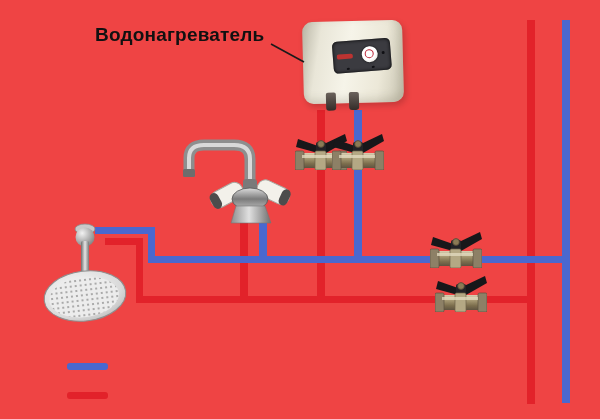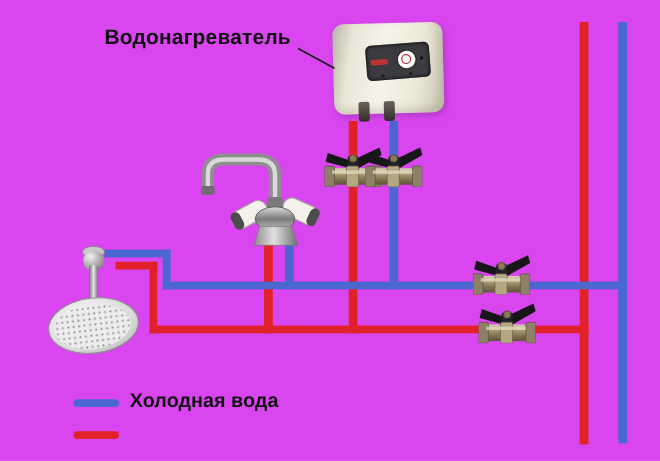--- a/index.html
+++ b/index.html
@@ -1,16 +1,16 @@
 <!DOCTYPE html>
 <html style="--cold-pipe: #4a68cf; --hot-pipe: #e2222a;"><head>
 <meta charset="utf-8">
 <style>
   html,body{margin:0;padding:0;background:#fff;}
-  #canvas{position:relative;width:600px;height:419px;background:#d946ef;overflow:hidden;
+  #canvas{position:relative;width:600px;height:419px;background:#ef4444;overflow:hidden;
           font-family:"Liberation Sans","DejaVu Sans",sans-serif;}
   .pipe{position:absolute;}
   .pipe-hot{background:var(--hot-pipe,#e2222a);}
   .pipe-cold{background:var(--cold-pipe,#4a68cf);}
   .title{position:absolute;left:95px;top:24px;font-size:19px;font-weight:bold;color:#111;
          letter-spacing:.2px;white-space:nowrap;}
   .legend-label{position:absolute;font-size:18px;font-weight:bold;color:#111;white-space:nowrap;}
   .legend-swatch{position:absolute;width:41px;height:7px;border-radius:3px;}
   .valve{position:absolute;width:52px;height:46px;}
   .heater{position:absolute;left:303px;top:21px;width:100px;height:82px;border-radius:10px;
@@ -182,16 +182,15 @@
       <ellipse cx="44" cy="89" rx="35" ry="20" fill="url(#nozzles)"></ellipse>
     </g>
   </svg>
 
   <div class="title">Водонагреватель</div>
   <svg style="position:absolute;left:0;top:0;pointer-events:none;" width="600" height="419" viewBox="0 0 600 419">
     <line x1="271" y1="44" x2="304" y2="62" stroke="#1a1a1a" stroke-width="1.6"></line>
   </svg>
 
   <div class="legend-swatch pipe-cold" style="left:67px;top:363px;"></div>
-  <div class="legend-label" style="left:118px;top:354px;">Холодная вода</div>
   <div class="legend-swatch pipe-hot" style="left:67px;top:392px;"></div>
 
 </div>
 
 </body></html>

